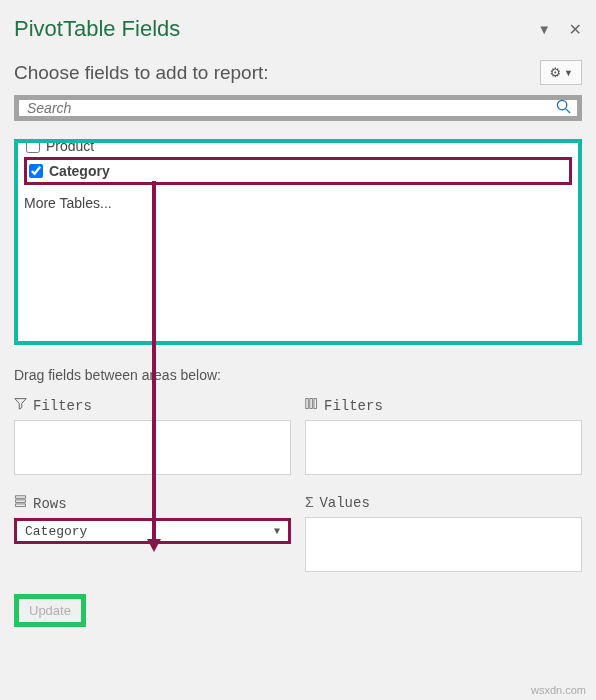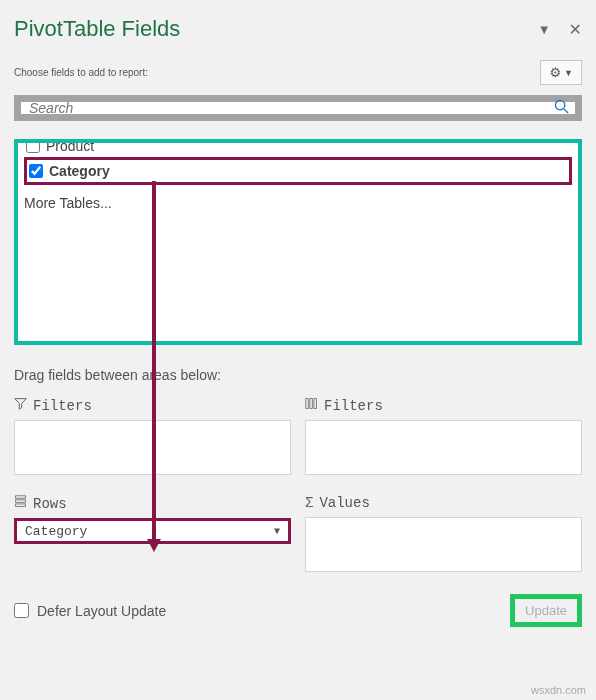--- a/index.html
+++ b/index.html
@@ -40,37 +40,37 @@
       cursor: pointer;
       font-size: 13px;
     }
     .subheader {
       display: flex;
       justify-content: space-between;
       align-items: center;
       margin-bottom: 10px;
     }
     .subheader-text {
-      font-size: 10px;
+      font-size: 19px;
       color: #555;
     }
     .gear-btn {
       border: 1px solid #c7c7c7;
       background: #fafafa;
       padding: 4px 8px;
       display: flex;
       align-items: center;
       gap: 3px;
       cursor: pointer;
       font-size: 13px;
       color: #555;
     }
     .search-wrap {
       display: flex;
-      border: 7px solid #a3a3a3;
+      border: 5px solid #a3a3a3;
       background: #fff;
       height: 26px;
       align-items: center;
       margin-bottom: 18px;
     }
     .search-input {
       flex: 1;
       border: none;
       outline: none;
       padding: 0 8px;
@@ -314,23 +314,19 @@
   <div class="area">
     <div class="area-header">
       <span class="area-icon">Σ</span>
       <span>Values</span>
     </div>
     <div class="area-box"></div>
   </div>
 </div>
 
 <div class="footer">
-  <label class="defer">
-    <input type="checkbox" style="">
-    <span>Defer Layout Update</span>
-  </label>
   <button class="update-btn" disabled="">Update</button>
 </div>
 
 <div class="arrow arrow-v"></div>
 <div class="arrow-head"></div>
 
 <div class="watermark">wsxdn.com</div>
 
 </body></html>

